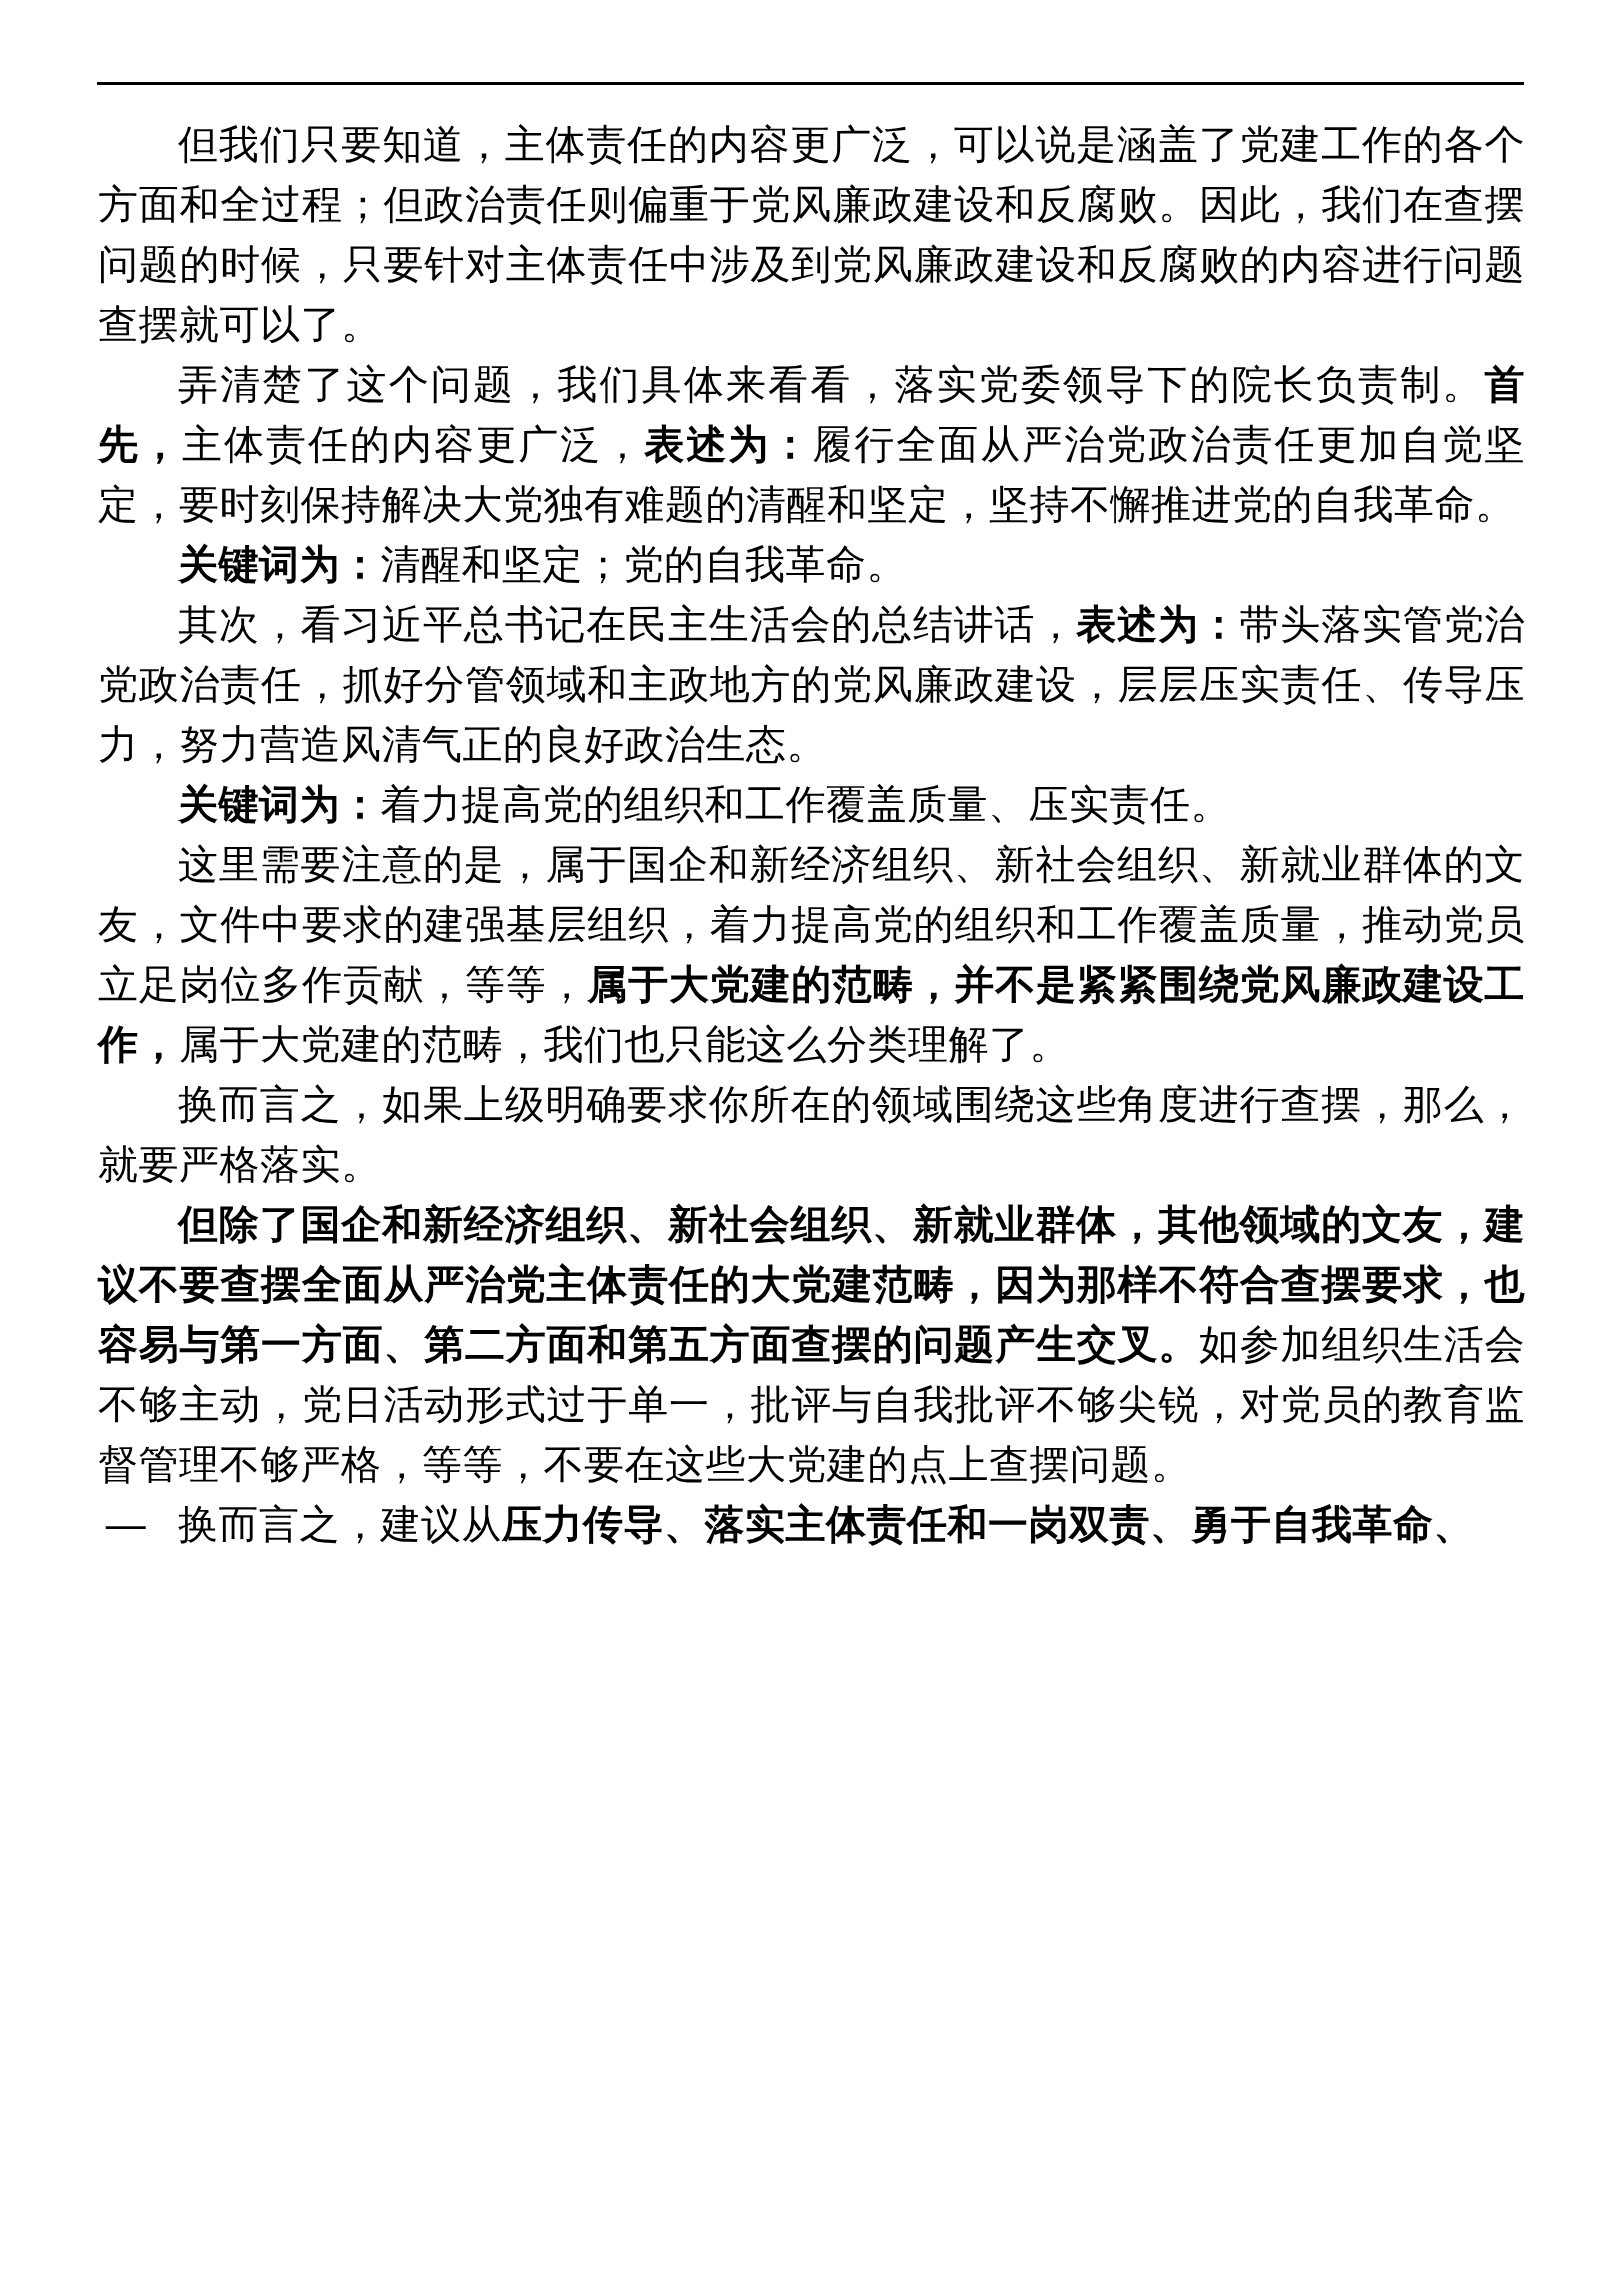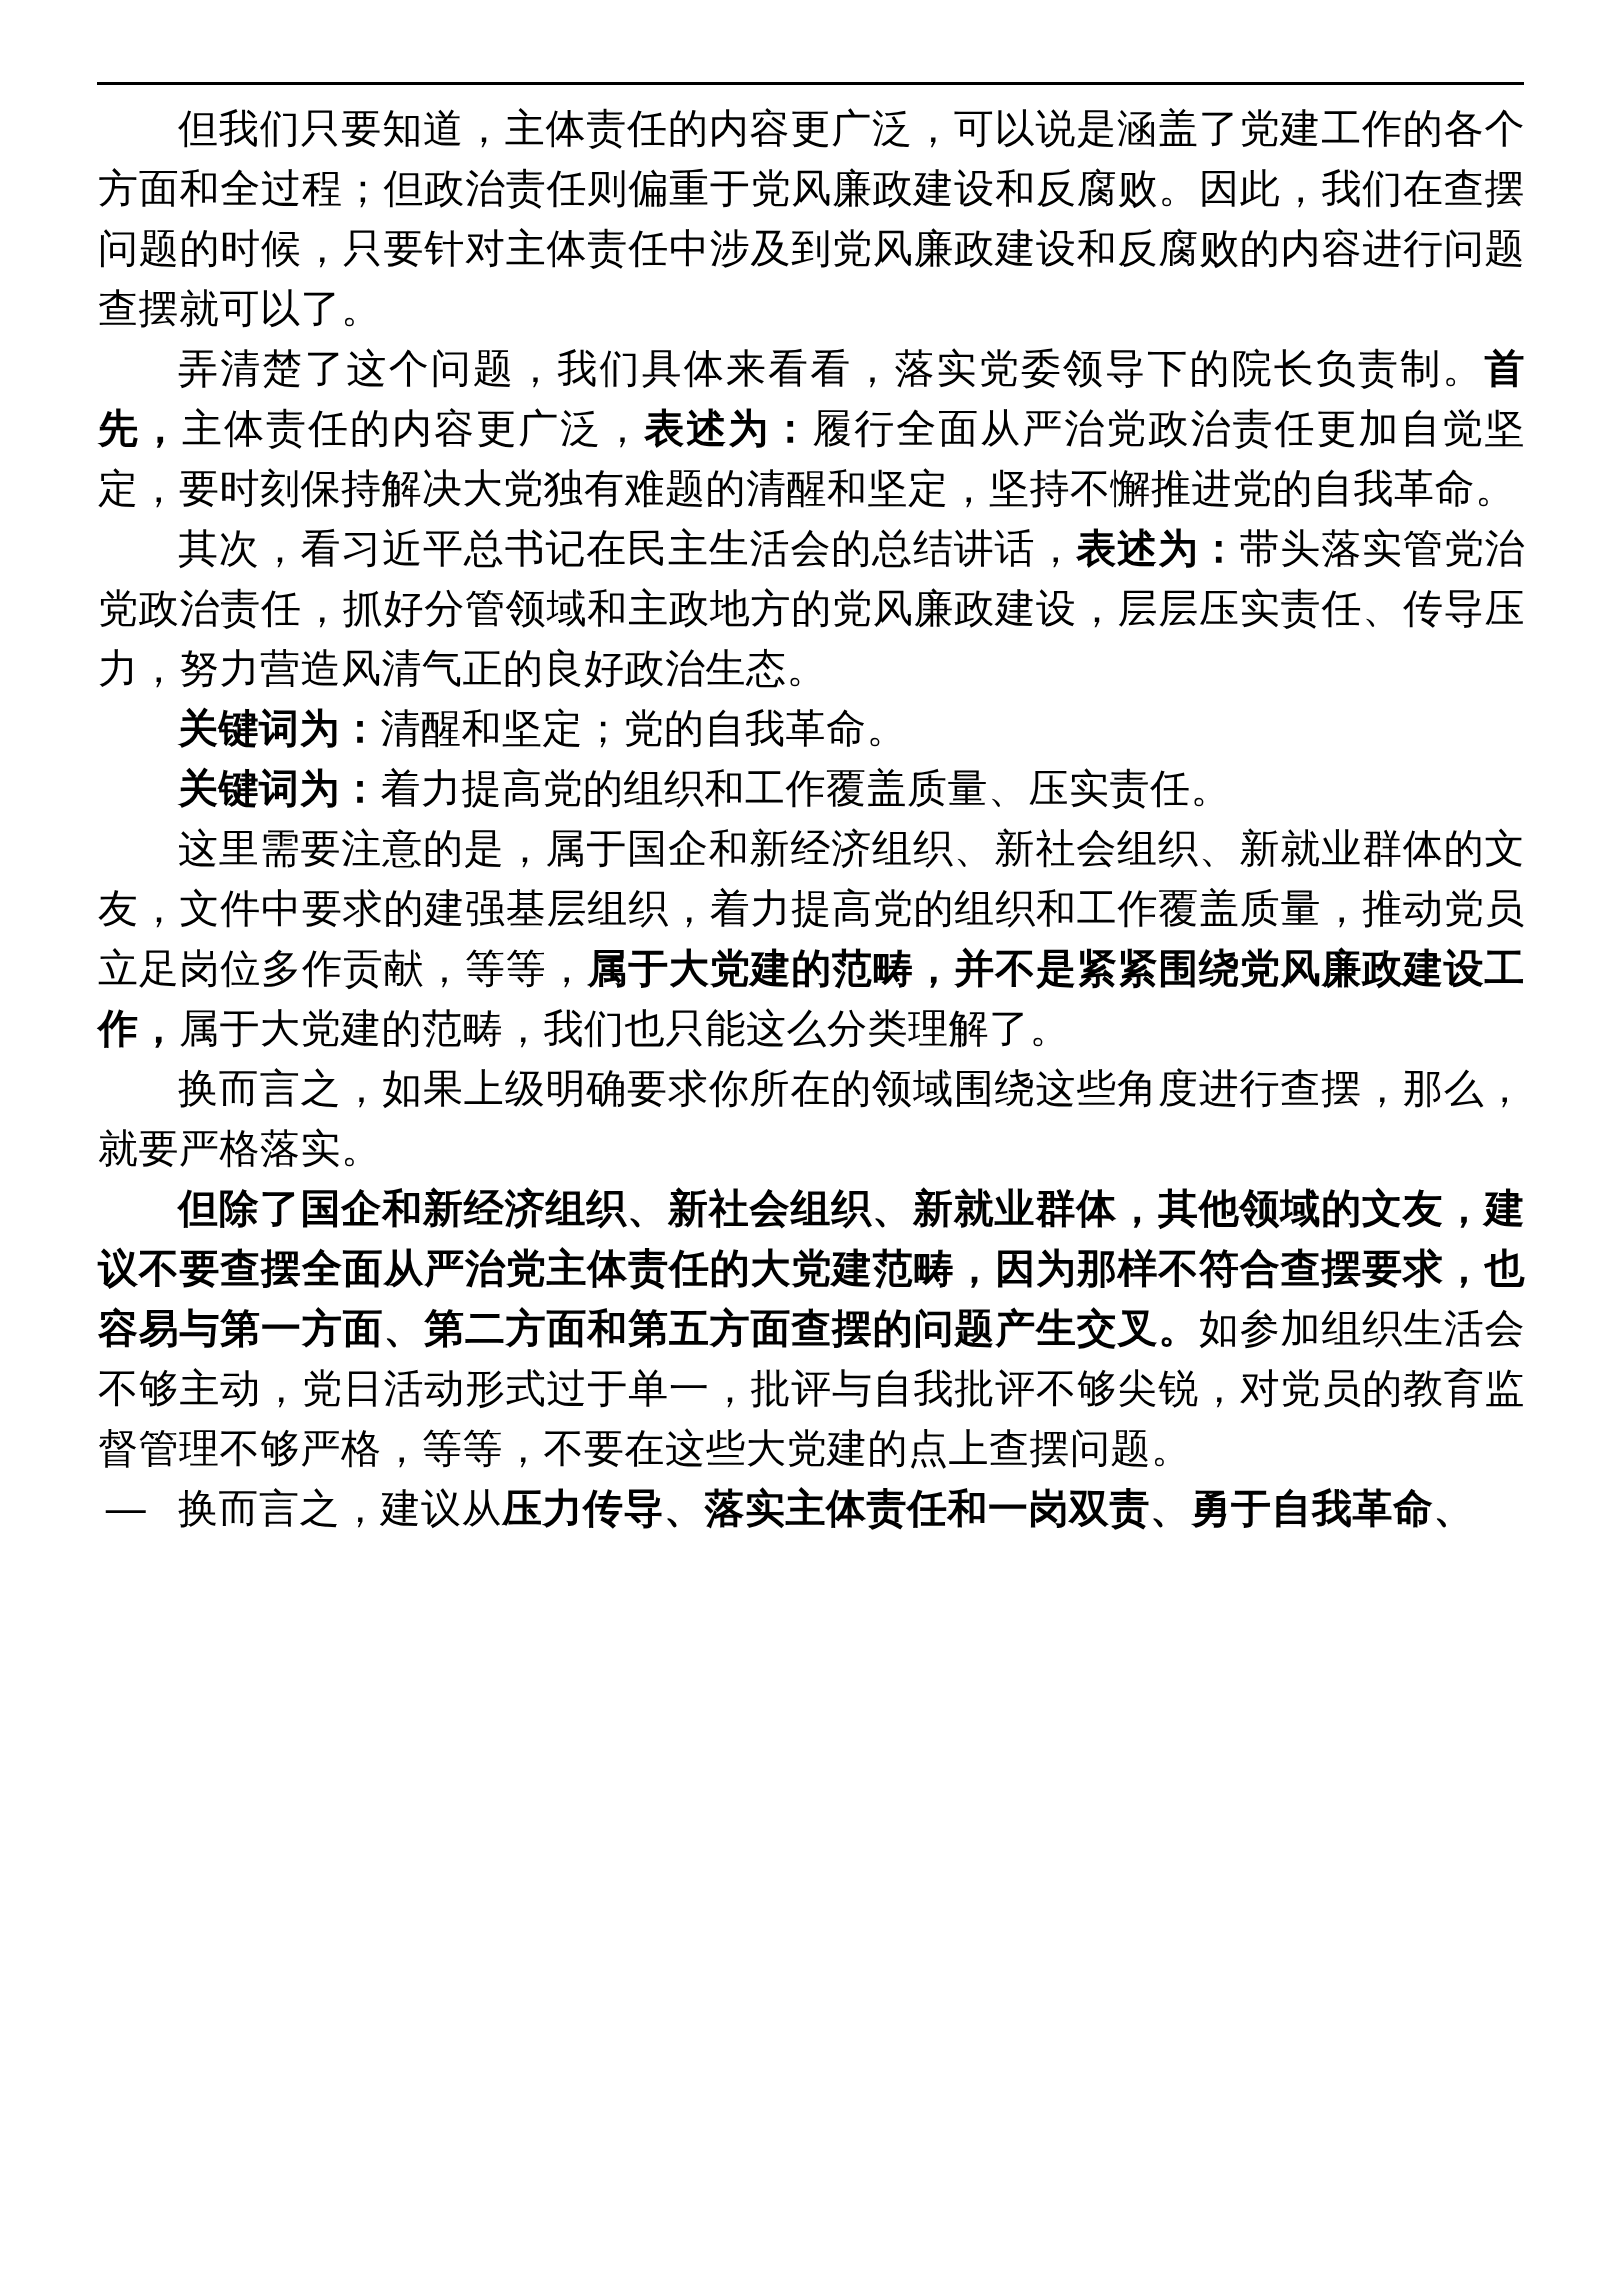--- a/index.html
+++ b/index.html
@@ -19,21 +19,21 @@
   .top-rule {
     position: absolute;
     top: 82px;
     left: 97px;
     width: 1427px;
     height: 2.9px;
     background: #000000;
   }
   .content {
     position: absolute;
-    top: 98px;
+    top: 114px;
     left: 98px;
     width: 1427px;
     color: #000000;
     font-size: 40px;
     line-height: 60px;
     text-align: justify;
     text-align-last: left;
   }
   .para {
     position: relative;
@@ -52,22 +52,22 @@
   }
 </style>
 </head>
 <body>
 
 <div class="page">
   <div class="top-rule"></div>
   <div class="content">
       <p class="para"><span class="">但我们只要知道，主体责任的内容更广泛，可以说是涵盖了党建工作的各个方面和全过程；但政治责任则偏重于党风廉政建设和反腐败。因此，我们在查摆问题的时候，只要针对主体责任中涉及到党风廉政建设和反腐败的内容进行问题查摆就可以了。</span></p>
       <p class="para"><span class="">弄清楚了这个问题，我们具体来看看，落实党委领导下的院长负责制。</span><span class="b">首先，</span><span class="">主体责任的内容更广泛，</span><span class="b">表述为：</span><span class="">履行全面从严治党政治责任更加自觉坚定，要时刻保持解决大党独有难题的清醒和坚定，坚持不懈推进党的自我革命。</span></p>
+      <p class="para"><span class="b">关键词为：</span><span class="">清醒和坚定；党的自我革命。</span></p>
       <p class="para"><span class="">其次，看习近平总书记在民主生活会的总结讲话，</span><span class="b">表述为：</span><span class="">带头落实管党治党政治责任，抓好分管领域和主政地方的党风廉政建设，层层压实责任、传导压力，努力营造风清气正的良好政治生态。</span></p>
-      <p class="para"><span class="b">关键词为：</span><span class="">清醒和坚定；党的自我革命。</span></p>
       <p class="para"><span class="b">关键词为：</span><span class="">着力提高党的组织和工作覆盖质量、压实责任。</span></p>
       <p class="para"><span class="">这里需要注意的是，属于国企和新经济组织、新社会组织、新就业群体的文友，文件中要求的建强基层组织，着力提高党的组织和工作覆盖质量，推动党员立足岗位多作贡献，等等，</span><span class="b">属于大党建的范畴，并不是紧紧围绕党风廉政建设工作，</span><span class="">属于大党建的范畴，我们也只能这么分类理解了。</span></p>
       <p class="para"><span class="">换而言之，如果上级明确要求你所在的领域围绕这些角度进行查摆，那么，就要严格落实。</span></p>
       <p class="para"><span class="b">但除了国企和新经济组织、新社会组织、新就业群体，其他领域的文友，建议不要查摆全面从严治党主体责任的大党建范畴，因为那样不符合查摆要求，也容易与第一方面、第二方面和第五方面查摆的问题产生交叉。</span><span class="">如参加组织生活会不够主动，党日活动形式过于单一，批评与自我批评不够尖锐，对党员的教育监督管理不够严格，等等，不要在这些大党建的点上查摆问题。</span></p>
       <p class="para"><span class="marker">—</span><span class="">换而言之，建议从</span><span class="b">压力传导、落实主体责任和一岗双责、勇于自我革命、</span></p>
     </div>
 </div>
 
 
 </body></html>

